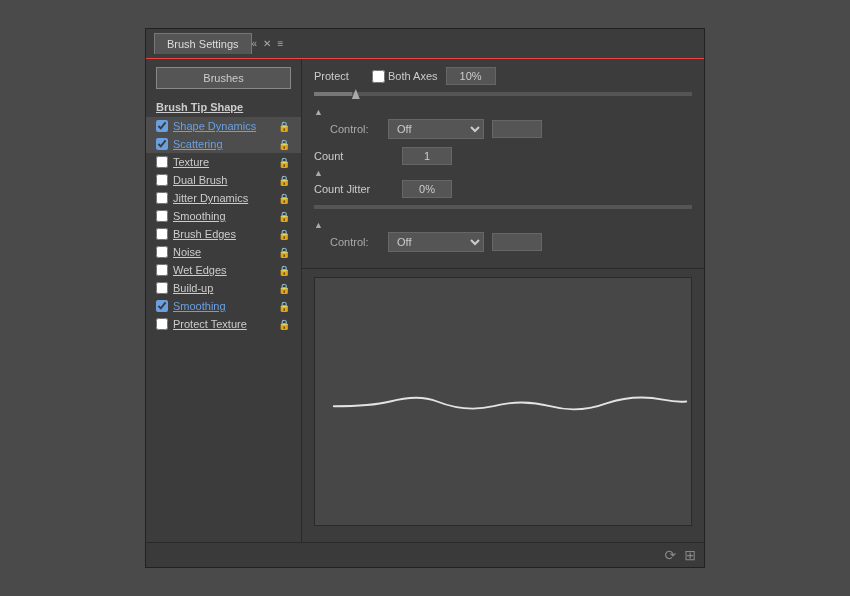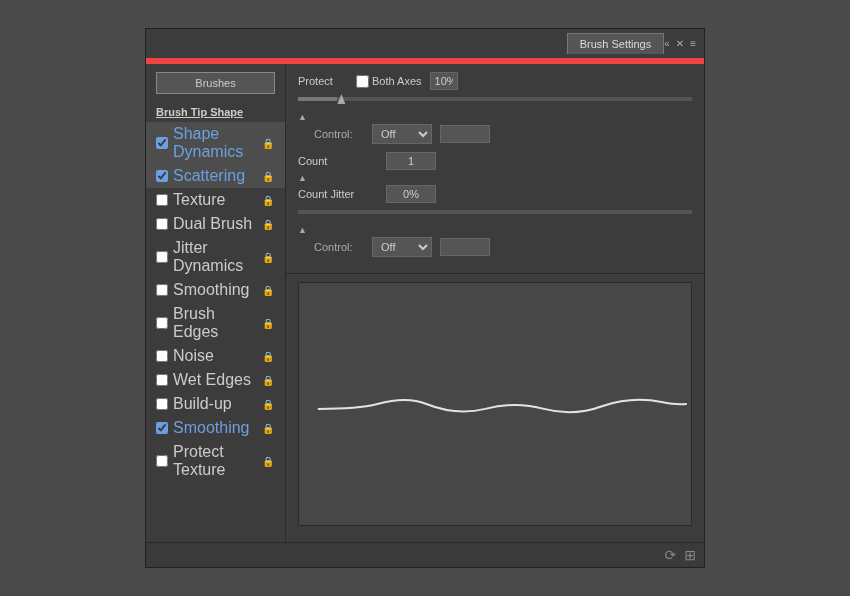--- a/index.html
+++ b/index.html
@@ -17,25 +17,25 @@
     .panel {
       width: 560px;
       height: 540px;
       background: #3c3c3c;
       border: 1px solid #222;
       display: flex;
       flex-direction: column;
     }
     .panel-titlebar {
       background: #3c3c3c;
-      border-bottom: 6px solid #ef4444;
+      border-bottom: 1px solid #ef4444;
       padding: 4px 8px;
       display: flex;
       align-items: center;
-      justify-content: flex-end;
+      justify-content: flex-start;
     }
     .panel-tab {
       background: #555;
       color: #ddd;
       padding: 4px 12px;
       font-size: 11px;
       border-top: 1px solid #777;
       border-right: 1px solid #777;
       border-left: 1px solid #777;
     }
@@ -48,21 +48,21 @@
       color: #aaa;
       font-size: 10px;
       cursor: pointer;
     }
     .panel-body {
       display: flex;
       flex: 1;
       overflow: hidden;
     }
     .sidebar {
-      width: 140px;
+      width: 156px;
       background: #3c3c3c;
       border-right: 1px solid #2a2a2a;
       padding: 8px 0;
       display: flex;
       flex-direction: column;
       gap: 0;
     }
     .brushes-btn {
       margin: 0 10px 8px 10px;
       background: #555;
@@ -91,22 +91,23 @@
       background: #4d4d4d;
     }
     .sidebar-item input[type="checkbox"] {
       margin-right: 5px;
       width: 12px;
       height: 12px;
       accent-color: #6ba0e0;
     }
     .sidebar-item label {
       flex: 1;
-      font-size: 16px;
-      cursor: pointer;
+      font-size: 11px;
+      cursor: pointer;
+      text-decoration: underline;
     }
     .sidebar-item label.blue {
       color: #6ba0e0;
     }
     .lock-icon {
       color: #888;
       font-size: 10px;
       margin-left: auto;
     }
     .main-content {
@@ -130,21 +131,21 @@
     .both-axes-check {
       display: flex;
       align-items: flex-start;
       gap: 3px;
     }
     .scatter-value {
       background: #555;
       border: 1px solid #666;
       color: #ccc;
       padding: 2px 4px;
-      width: 28px;
+      width: 50px;
       text-align: center;
       font-size: 11px;
     }
     .slider-container {
       margin-bottom: 6px;
     }
     .triangle-marker {
       color: #aaa;
       font-size: 9px;
       line-height: 1;
@@ -161,21 +162,21 @@
       color: #aaa;
       font-size: 11px;
       width: 50px;
     }
     .control-select {
       background: #555;
       border: 1px solid #666;
       color: #ccc;
       padding: 2px 4px;
       font-size: 11px;
-      width: 60px;
+      width: 96px;
       cursor: pointer;
     }
     .control-input {
       background: #555;
       border: 1px solid #666;
       color: #ccc;
       padding: 2px 4px;
       font-size: 11px;
       width: 50px;
       text-align: center;

